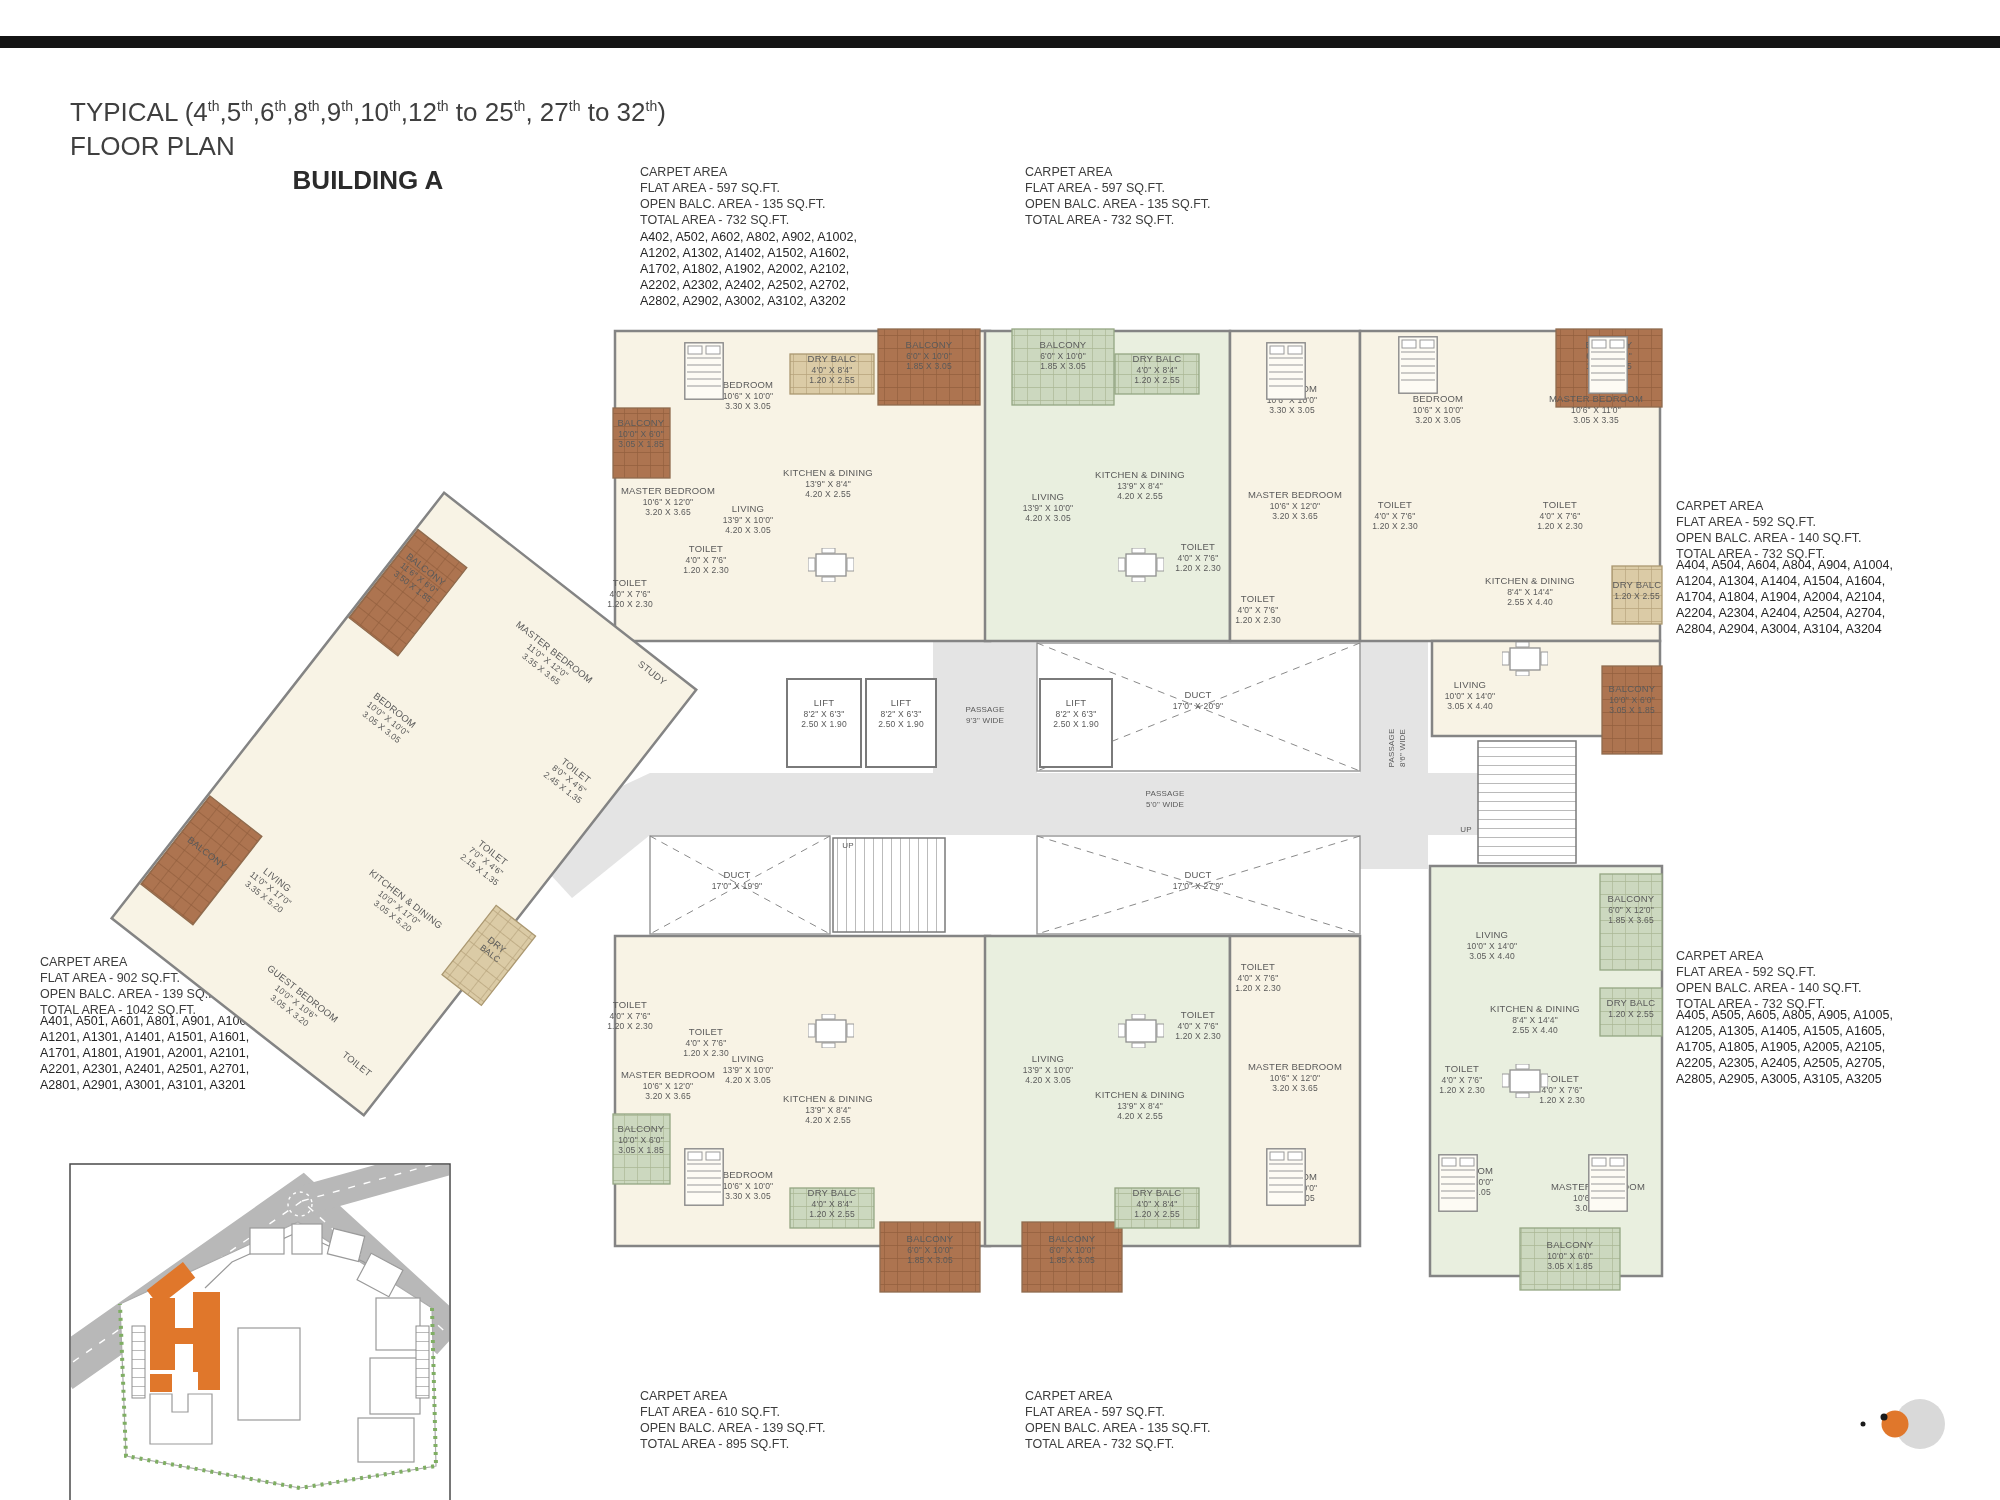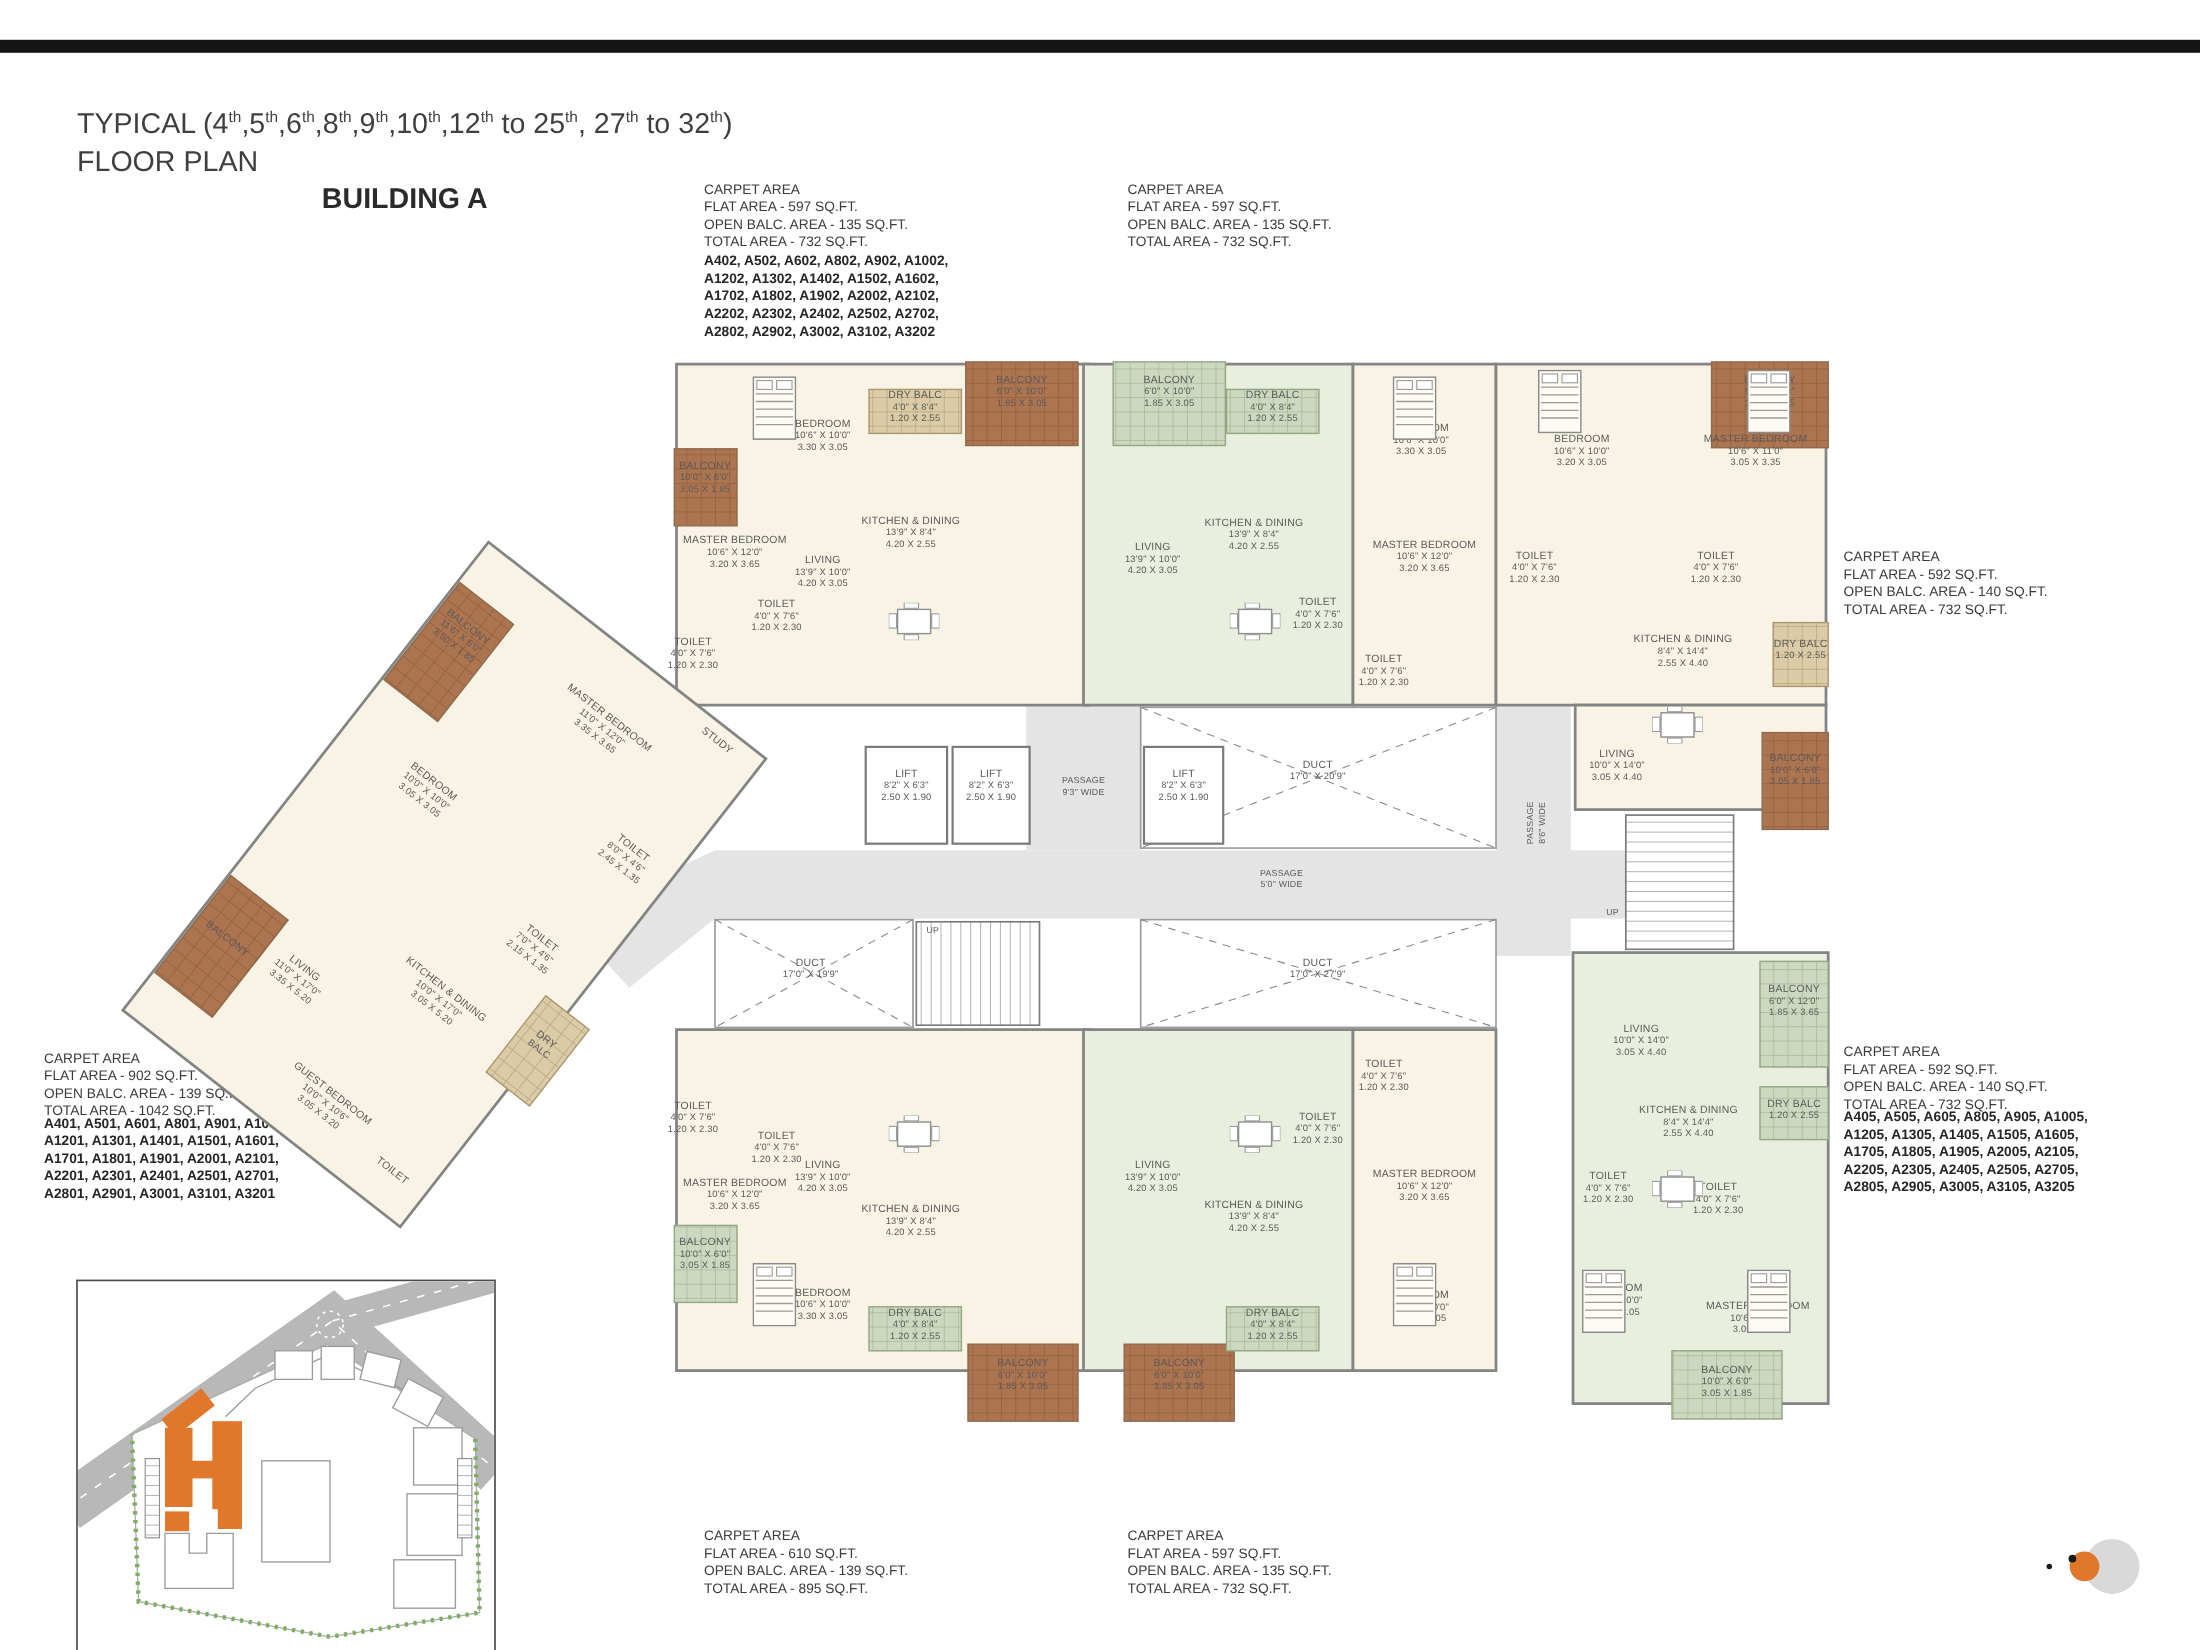--- a/index.html
+++ b/index.html
@@ -3,21 +3,21 @@
 <meta charset="utf-8">
 <style>
   html,body{margin:0;padding:0;background:#ffffff;}
   #page{position:relative;width:2000px;height:1500px;background:#ffffff;overflow:hidden;
         font-family:"Liberation Sans",sans-serif;color:#3a3a3a;margin-top:36px;}
   #topbar{position:absolute;left:0;top:0;width:2000px;height:12px;background:#141414;}
   #title{position:absolute;left:70px;top:60px;font-size:26px;line-height:1.3;color:#3f3f3f;}
   #title .b{font-weight:bold;color:#2b2b2b;text-align:center;}
   #title sup{font-size:14px;}
   .anno{position:absolute;width:322px;text-align:left;font-size:12.5px;line-height:1.28;color:#3c3c3c;}
-  .anno.units{font-weight:bold;color:#262626;}
+  .anno.units{font-weight:normal;color:#262626;}
   svg text{font-family:"Liberation Sans",sans-serif;fill:#5a5a5a;}
   .planlbl{letter-spacing:.2px;}
 </style>
 </head>
 <body>
 
 <div id="page">
   <div id="topbar"></div>
 
   <div id="title">
@@ -43,20 +43,27 @@
       <div>CARPET AREA</div>
       <div>FLAT AREA - 597 SQ.FT.</div>
       <div>OPEN BALC. AREA - 135 SQ.FT.</div>
       <div>TOTAL AREA - 732 SQ.FT.</div>
     </div>
   <div class="anno" style="left:1676px;top:462px">
       <div>CARPET AREA</div>
       <div>FLAT AREA - 592 SQ.FT.</div>
       <div>OPEN BALC. AREA - 140 SQ.FT.</div>
       <div>TOTAL AREA - 732 SQ.FT.</div>
+    </div>
+  <div class="anno units" style="left:1676px;top:521px">
+      <div>A404, A504, A604, A804, A904, A1004,</div>
+      <div>A1204, A1304, A1404, A1504, A1604,</div>
+      <div>A1704, A1804, A1904, A2004, A2104,</div>
+      <div>A2204, A2304, A2404, A2504, A2704,</div>
+      <div>A2804, A2904, A3004, A3104, A3204</div>
     </div>
   <div class="anno" style="left:1676px;top:912px">
       <div>CARPET AREA</div>
       <div>FLAT AREA - 592 SQ.FT.</div>
       <div>OPEN BALC. AREA - 140 SQ.FT.</div>
       <div>TOTAL AREA - 732 SQ.FT.</div>
     </div>
   <div class="anno units" style="left:1676px;top:971px">
       <div>A405, A505, A605, A805, A905, A1005,</div>
       <div>A1205, A1305, A1405, A1505, A1605,</div>

